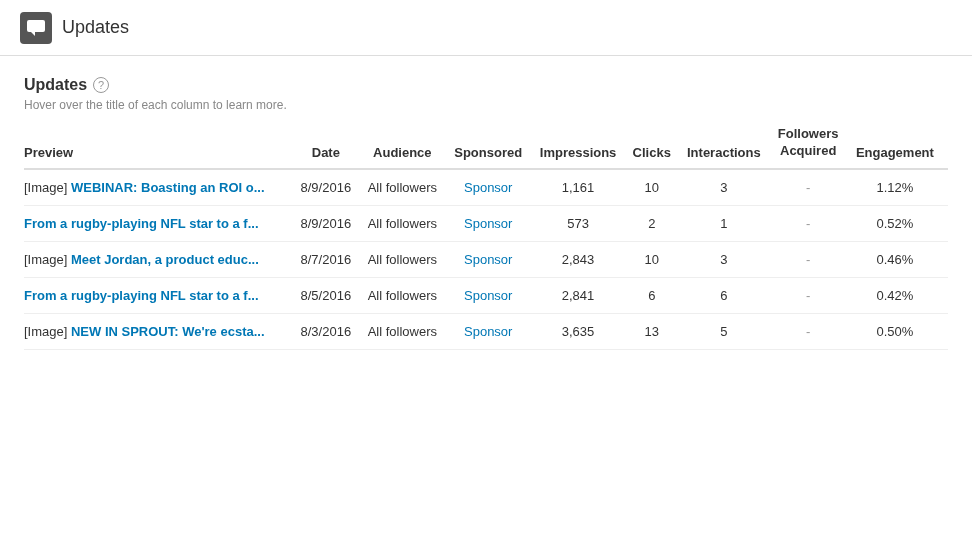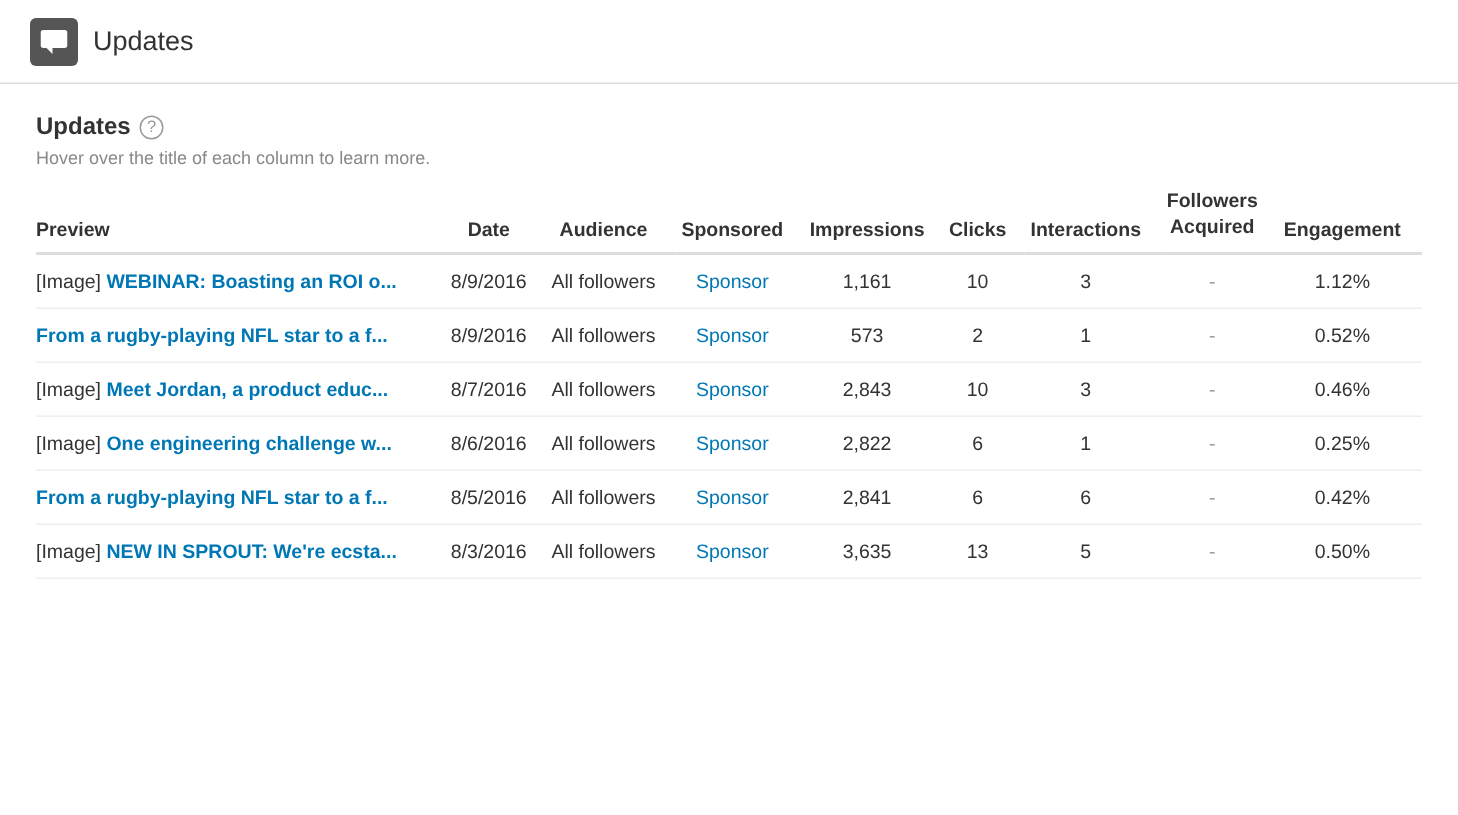--- a/index.html
+++ b/index.html
@@ -187,31 +187,20 @@
           <td>8/7/2016</td>
           <td>All followers</td>
           <td><a class="sponsor-link" href="#">Sponsor</a></td>
           <td>2,843</td>
           <td>10</td>
           <td>3</td>
           <td class="dash">-</td>
           <td>0.46%</td>
         </tr>
         <tr>
-          <td class="preview-cell"><span>[Image] </span><a class="link-text bold-link" href="#">One engineering challenge w...</a></td>
-          <td>8/6/2016</td>
-          <td>All followers</td>
-          <td><a class="sponsor-link" href="#">Sponsor</a></td>
-          <td>2,822</td>
-          <td>6</td>
-          <td>1</td>
-          <td class="dash">-</td>
-          <td>0.25%</td>
-        </tr>
-        <tr>
           <td class="preview-cell"><a class="link-text bold-link" href="#">From a rugby-playing NFL star to a f...</a></td>
           <td>8/5/2016</td>
           <td>All followers</td>
           <td><a class="sponsor-link" href="#">Sponsor</a></td>
           <td>2,841</td>
           <td>6</td>
           <td>6</td>
           <td class="dash">-</td>
           <td>0.42%</td>
         </tr>

